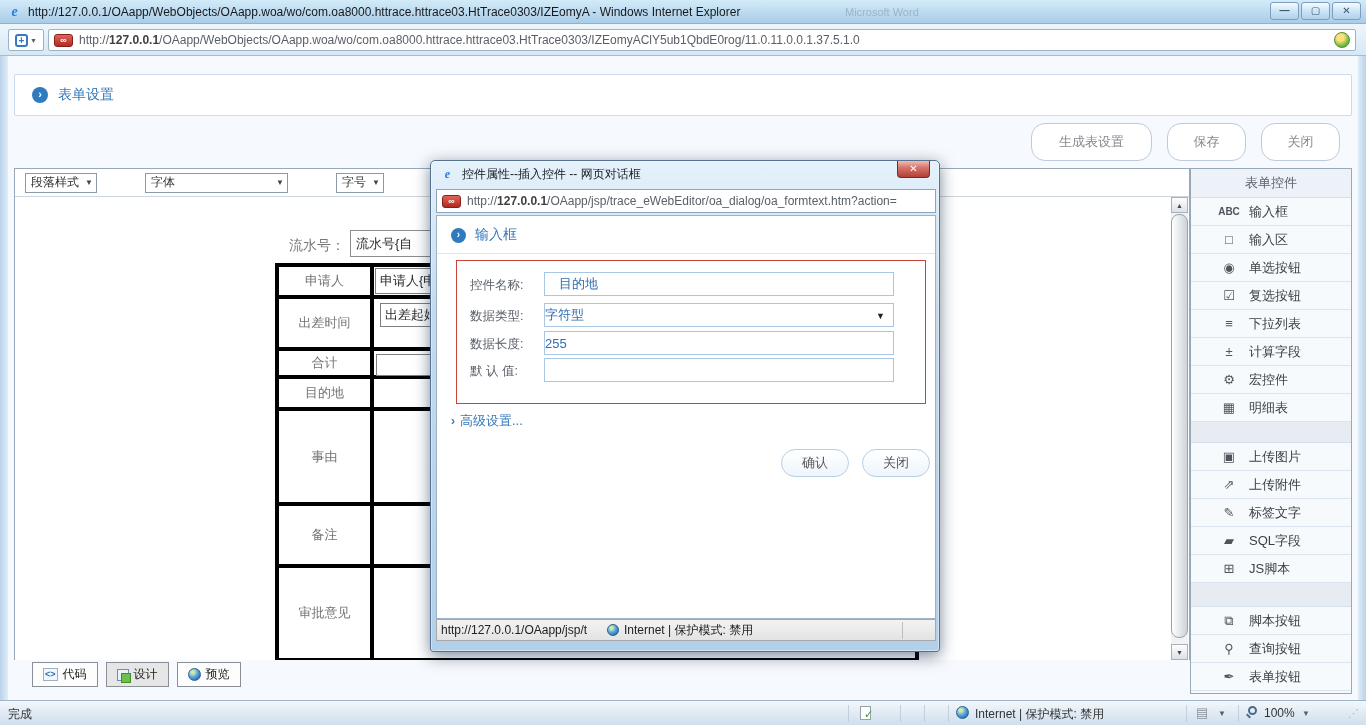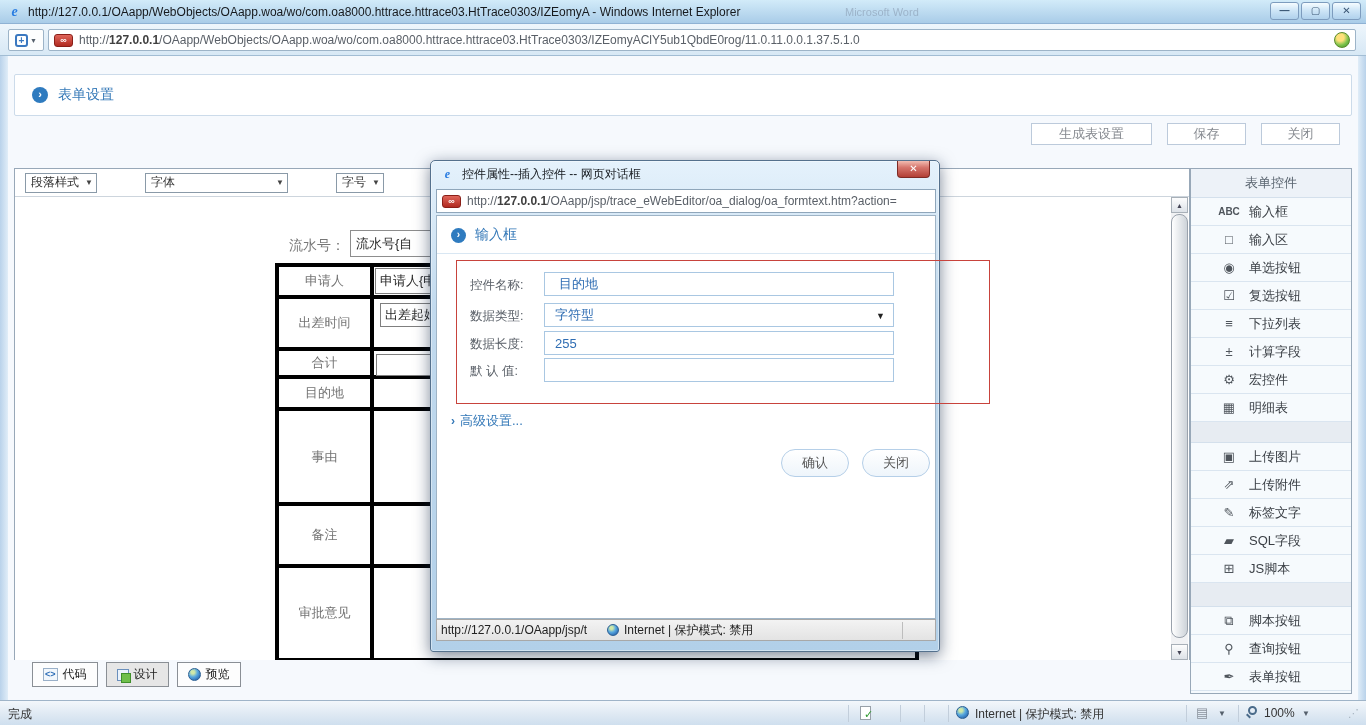--- a/index.html
+++ b/index.html
@@ -41,21 +41,21 @@
   .edge-l { position:absolute; left:0; top:56px; width:8px; height:644px; background:linear-gradient(90deg,#b9d2ea,#e0edf8); }
   .edge-r { position:absolute; left:1358px; top:56px; width:8px; height:644px; background:linear-gradient(270deg,#b9d2ea,#e0edf8); }
 
   
   #header-band { position:absolute; left:14px; top:74px; width:1338px; height:42px; background:#fff;
     border:1px solid #ccdbea; border-radius:2px; display:flex; align-items:center; padding-left:17px; }
   .circ-ic { width:16px; height:16px; border-radius:50%; background:#2f7bbf; color:#fff; font-weight:bold;
     font-size:11px; line-height:15px; text-align:center; flex:none; }
   .hdr-title { margin-left:10px; color:#3579b8; font-size:14px; }
   #action-buttons { position:absolute; top:123px; right:26px; height:30px; display:flex; gap:15px; }
-  .act-btn { height:22px; border:1px solid #bccadb; background:#fff; border-radius:0; color:#85898f;
+  .act-btn { height:38px; border:1px solid #bccadb; background:#fff; border-radius:14px; color:#85898f;
     font-size:13px; display:flex; align-items:center; justify-content:center; }
 
   
   #editor { position:absolute; left:14px; top:168px; width:1176px; height:492px; border:1px solid #98a8b8; background:#fff; }
   #toolbar { height:28px; border-bottom:1px solid #cdd5dd; background:#fff; display:flex; align-items:center; padding-left:10px;gap:44px; }
   .tb-select { height:20px; border:1px solid #8a9aa8; display:flex; align-items:center; font-size:12px; color:#333;
     padding:0 3px 0 5px; margin-right:4px; background:#fff; }
   .tb-select .sel-caret { margin-left:auto; padding-left:5px; font-size:8px; color:#444; }
   .tb-btn { width:23px; height:20px; display:flex; align-items:center; justify-content:center; font-size:13px; color:#1d1d1d; }
   .tb-b { font-weight:bold; font-family:"Liberation Serif",serif; }
@@ -132,25 +132,25 @@
   .dlg-title-text { margin-left:7px; font-size:12px; color:#15191e; white-space:nowrap; }
   .dlg-close { position:absolute; right:9px; top:0; width:33px; height:17px; border:1px solid #7e2a24; border-top:none;
     border-radius:0 0 4px 4px; background:linear-gradient(#f2bcb1,#d6766d 40%,#b23f35); color:#fff; font-size:10px;
     font-weight:bold; display:flex; align-items:center; justify-content:center; line-height:10px; }
   .dlg-url { position:absolute; left:5px; top:28px; width:500px; height:24px; background:#fff; border:1px solid #8fa6ba;
     display:flex; align-items:center; padding:0 5px; overflow:hidden; }
   .dlg-body { position:absolute; left:5px; top:54px; width:500px; height:404px; background:#fff; border:1px solid #9fb4c6; }
   .dlg-sec { display:flex; align-items:center; padding:10px 0 9px 14px; border-bottom:1px solid #d9e7f3; }
   .dlg-sec .circ-ic { width:15px; height:15px; line-height:14px; font-size:10px; }
   .dlg-sec-title { margin-left:9px; color:#3579b8; font-size:14px; }
-  .red-box { position:absolute; left:19px; top:44px; width:534px; height:144px; border:1px solid #c8433c; }
+  .red-box { position:absolute; left:19px; top:44px; width:470px; height:144px; border:1px solid #c8433c; }
   .f-row { position:absolute; left:0; width:100%; height:24px; }
   .f-label { position:absolute; left:13px; top:5px; font-size:12.5px; color:#5a6068; }
   .f-field { position:absolute; left:87px; top:0; width:350px; height:24px; border:1px solid #a9c7e2; background:#fff;
-    display:flex; align-items:center; font-size:13px; color:#2f6db3; padding-left:10px; }
+    display:flex; align-items:center; font-size:13px; color:#2f6db3; }
   .f-field .sel-caret2 { position:absolute; right:8px; top:7px; font-size:9px; color:#222; }
   .advanced { position:absolute; left:14px; top:196px; display:flex; align-items:center; color:#3579b8; font-size:13px; cursor:pointer; }
   .adv-arrow { font-weight:bold; margin-right:5px; font-size:12px; }
   .dlg-btns { position:absolute; left:344px; top:233px; display:flex; gap:13px; }
   .pill { width:68px; height:28px; border:1px solid #b5cfe8; border-radius:14px; background:linear-gradient(#ffffff,#eef5fb);
     color:#555; font-size:13px; display:flex; align-items:center; justify-content:center; }
   .dlg-status { position:absolute; left:5px; top:458px; width:500px; height:22px; border:1px solid #a8a8a8;
     background:linear-gradient(#f3f3f3,#e3e3e3); display:flex; align-items:center; padding-left:4px; font-size:12px; color:#222; overflow:hidden; }
   .ds-url { width:164px; white-space:nowrap; overflow:hidden; flex:none; }
   .dlg-status .globe { flex:none; margin:0 5px 0 2px; width:12px; height:12px; }

